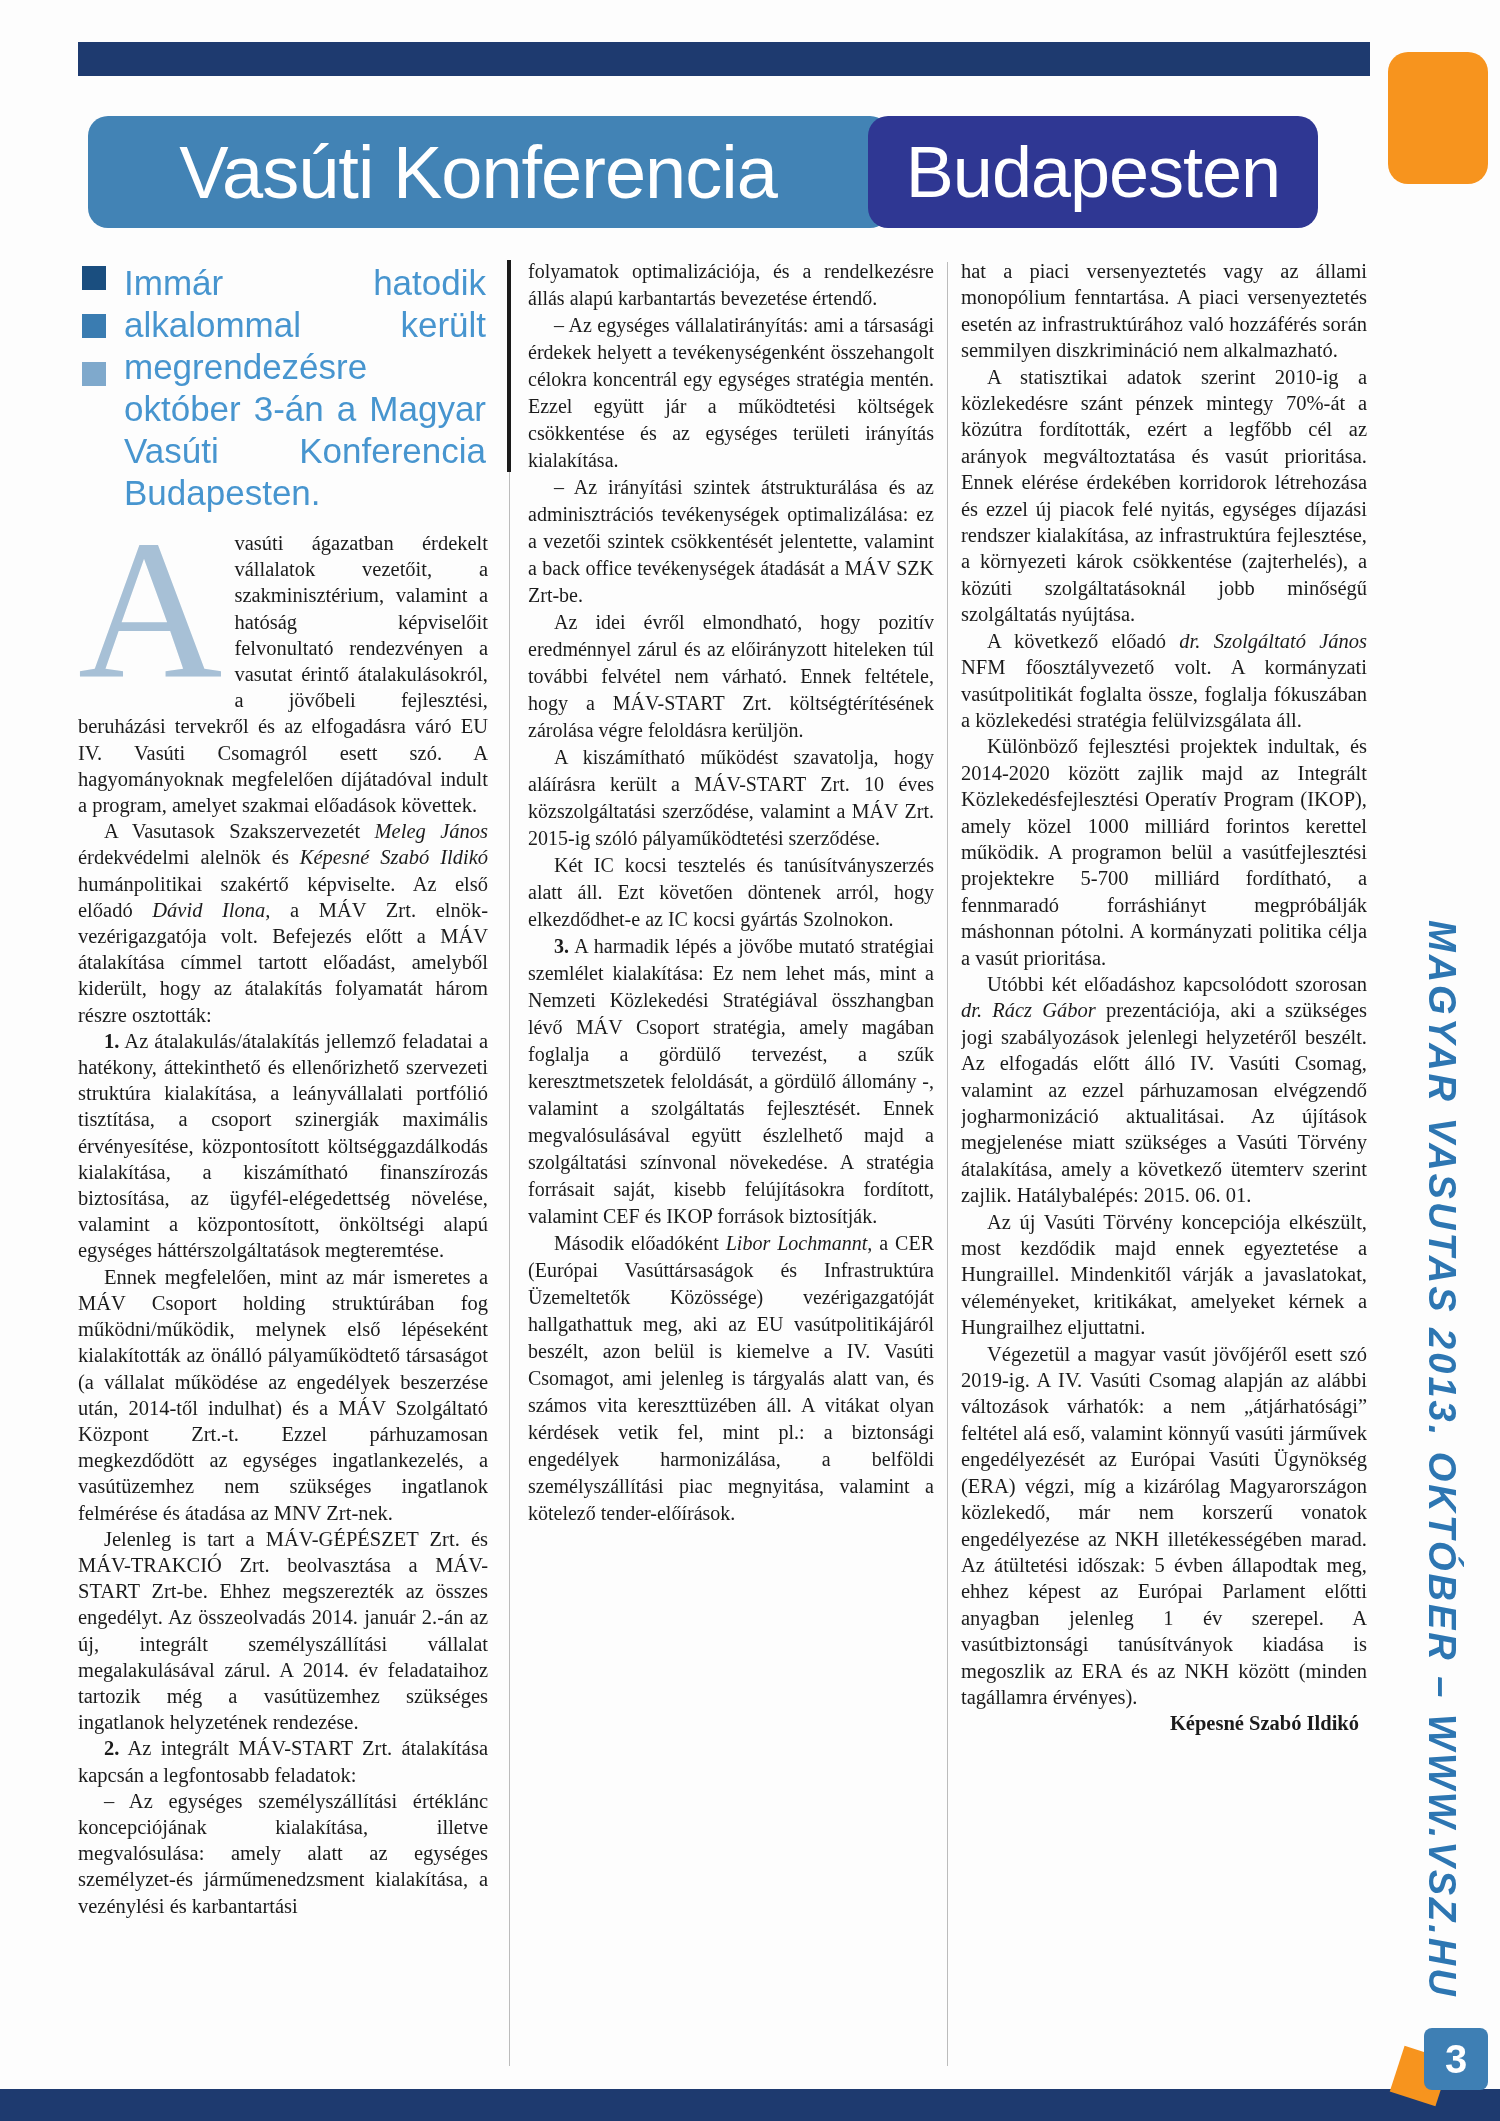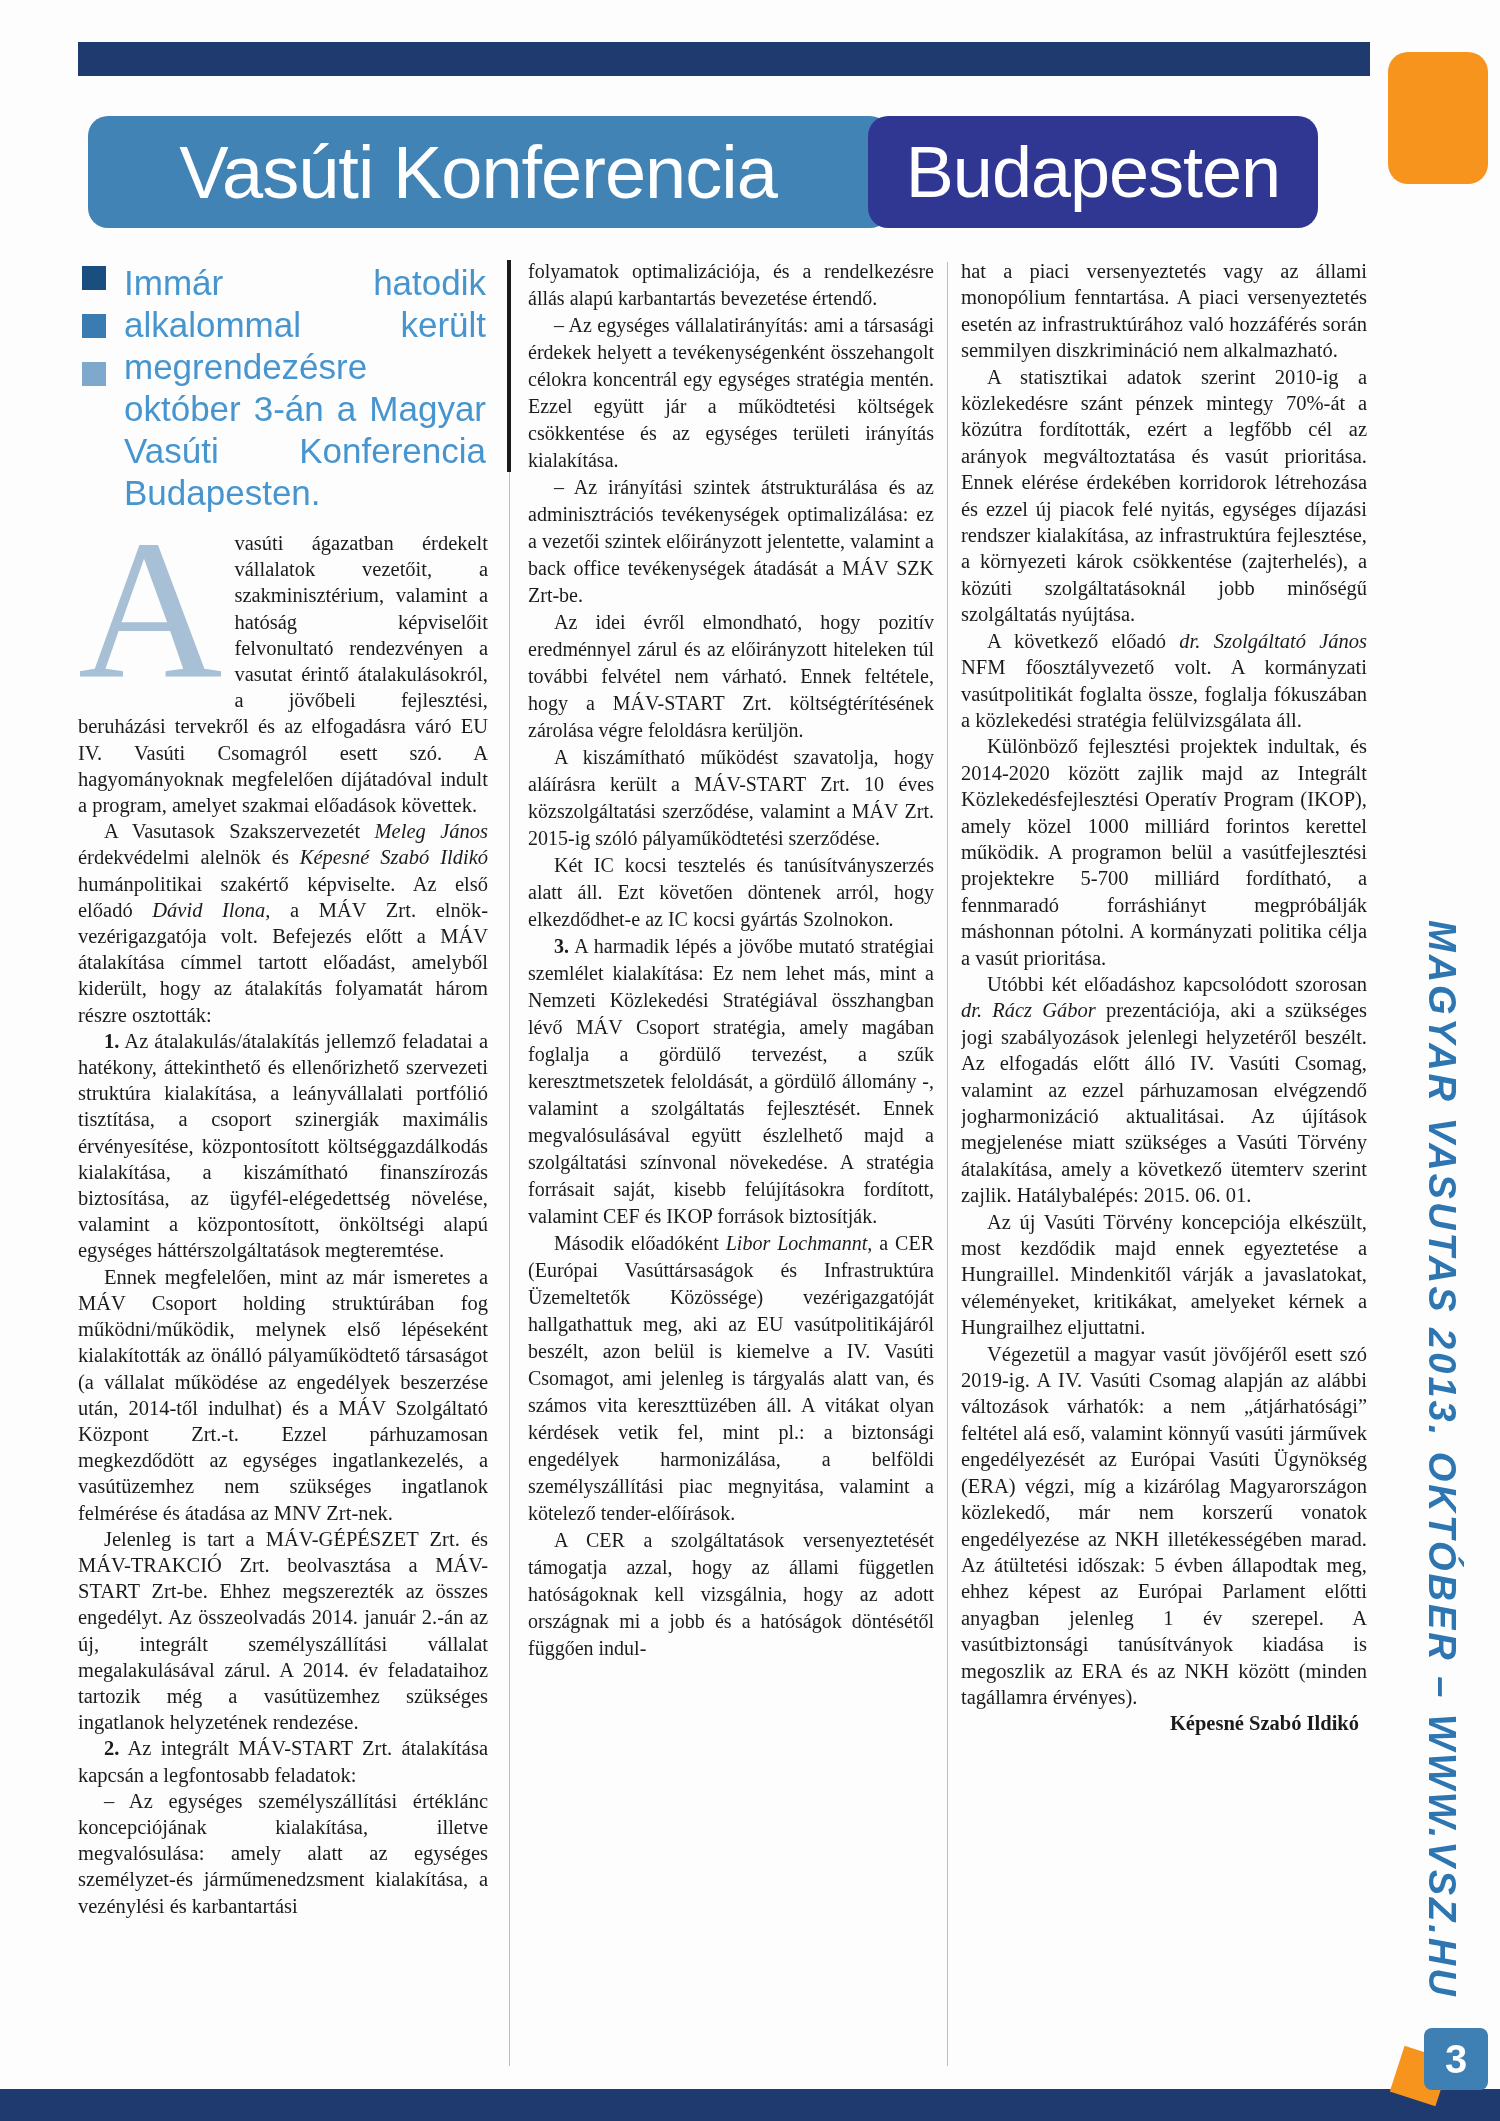--- a/index.html
+++ b/index.html
@@ -91,27 +91,26 @@
     <p class="indent"><span class="bd">1.</span><span> Az átalakulás/átalakítás jellemző feladatai a hatékony, áttekinthető és ellenőrizhető szervezeti struktúra kialakítása, a leányvállalati portfólió tisztítása, a csoport szinergiák maximális érvényesítése, központosított költséggazdálkodás kialakítása, a kiszámítható finanszírozás biztosítása, az ügyfél-elégedettség növelése, valamint a központosított, önköltségi alapú egységes háttérszolgáltatások megteremtése.</span></p>
     <p class="indent"><span>Ennek megfelelően, mint az már ismeretes a MÁV Csoport holding struktúrában fog működni/működik, melynek első lépéseként kialakították az önálló pályaműködtető társaságot (a vállalat működése az engedélyek beszerzése után, 2014-től indulhat) és a MÁV Szolgáltató Központ Zrt.-t. Ezzel párhuzamosan megkezdődött az egységes ingatlankezelés, a vasútüzemhez nem szükséges ingatlanok felmérése és átadása az MNV Zrt-nek.</span></p>
     <p class="indent"><span>Jelenleg is tart a MÁV-GÉPÉSZET Zrt. és MÁV-TRAKCIÓ Zrt. beolvasztása a MÁV-START Zrt-be. Ehhez megszerezték az összes engedélyt. Az összeolvadás 2014. január 2.-án az új, integrált személyszállítási vállalat megalakulásával zárul. A 2014. év feladataihoz tartozik még a vasútüzemhez szükséges ingatlanok helyzetének rendezése.</span></p>
     <p class="indent"><span class="bd">2.</span><span> Az integrált MÁV-START Zrt. átalakítása kapcsán a legfontosabb feladatok:</span></p>
     <p class="indent"><span>– Az egységes személyszállítási értéklánc koncepciójának kialakítása, illetve megvalósulása: amely alatt az egységes személyzet-és járműmenedzsment kialakítása, a vezénylési és karbantartási</span></p>
   </div>
 
   <div class="col col2">
     <p><span>folyamatok optimalizációja, és a rendelkezésre állás alapú karbantartás bevezetése értendő.</span></p>
     <p class="indent"><span>– Az egységes vállalatirányítás: ami a társasági érdekek helyett a tevékenységenként összehangolt célokra koncentrál egy egységes stratégia mentén. Ezzel együtt jár a működtetési költségek csökkentése és az egységes területi irányítás kialakítása.</span></p>
-    <p class="indent"><span>– Az irányítási szintek átstrukturálása és az adminisztrációs tevékenységek optimalizálása: ez a vezetői szintek előirányzott jelentette, valamint a back office tevékenységek átadását a MÁV SZK Zrt-be.</span></p>
+    <p class="indent"><span>– Az irányítási szintek átstrukturálása és az adminisztrációs tevékenységek optimalizálása: ez a vezetői szintek csökkentését jelentette, valamint a back office tevékenységek átadását a MÁV SZK Zrt-be.</span></p>
     <p class="indent"><span>Az idei évről elmondható, hogy pozitív eredménnyel zárul és az előirányzott hiteleken túl további felvétel nem várható. Ennek feltétele, hogy a MÁV-START Zrt. költségtérítésének zárolása végre feloldásra kerüljön.</span></p>
     <p class="indent"><span>A kiszámítható működést szavatolja, hogy aláírásra került a MÁV-START Zrt. 10 éves közszolgáltatási szerződése, valamint a MÁV Zrt. 2015-ig szóló pályaműködtetési szerződése.</span></p>
     <p class="indent"><span>Két IC kocsi tesztelés és tanúsítványszerzés alatt áll. Ezt követően döntenek arról, hogy elkezdődhet-e az IC kocsi gyártás Szolnokon.</span></p>
     <p class="indent"><span class="bd">3.</span><span> A harmadik lépés a jövőbe mutató stratégiai szemlélet kialakítása: Ez nem lehet más, mint a Nemzeti Közlekedési Stratégiával összhangban lévő MÁV Csoport stratégia, amely magában foglalja a gördülő tervezést, a szűk keresztmetszetek feloldását, a gördülő állomány -, valamint a szolgáltatás fejlesztését. Ennek megvalósulásával együtt észlelhető majd a szolgáltatási színvonal növekedése. A stratégia forrásait saját, kisebb felújításokra fordított, valamint CEF és IKOP források biztosítják.</span></p>
     <p class="indent"><span>Második előadóként </span><span class="it">Libor Lochmannt,</span><span> a CER (Európai Vasúttársaságok és Infrastruktúra Üzemeltetők Közössége) vezérigazgatóját hallgathattuk meg, aki az EU vasútpolitikájáról beszélt, azon belül is kiemelve a IV. Vasúti Csomagot, ami jelenleg is tárgyalás alatt van, és számos vita kereszttüzében áll. A vitákat olyan kérdések vetik fel, mint pl.: a biztonsági engedélyek harmonizálása, a belföldi személyszállítási piac megnyitása, valamint a kötelező tender-előírások.</span></p>
-    <p class="indent"><span>A CER a szolgáltatások versenyeztetését támogatja azzal, hogy az állami független hatóságoknak kell vizsgálnia, hogy az adott országnak mi a jobb és a hatóságok döntésétől függően indul-</span></p>
   </div>
 
   <div class="col col3">
     <p><span>hat a piaci versenyeztetés vagy az állami monopólium fenntartása. A piaci versenyeztetés esetén az infrastruktúrához való hozzáférés során semmilyen diszkrimináció nem alkalmazható.</span></p>
     <p class="indent"><span>A statisztikai adatok szerint 2010-ig a közlekedésre szánt pénzek mintegy 70%-át a közútra fordították, ezért a legfőbb cél az arányok megváltoztatása és vasút prioritása. Ennek elérése érdekében korridorok létrehozása és ezzel új piacok felé nyitás, egységes díjazási rendszer kialakítása, az infrastruktúra fejlesztése, a környezeti károk csökkentése (zajterhelés), a közúti szolgáltatásoknál jobb minőségű szolgáltatás nyújtása.</span></p>
     <p class="indent"><span>A következő előadó </span><span class="it">dr. Szolgáltató János</span><span> NFM főosztályvezető volt. A kormányzati vasútpolitikát foglalta össze, foglalja fókuszában a közlekedési stratégia felülvizsgálata áll.</span></p>
     <p class="indent"><span>Különböző fejlesztési projektek indultak, és 2014-2020 között zajlik majd az Integrált Közlekedésfejlesztési Operatív Program (IKOP), amely közel 1000 milliárd forintos kerettel működik. A programon belül a vasútfejlesztési projektekre 5-700 milliárd fordítható, a fennmaradó forráshiányt megpróbálják máshonnan pótolni. A kormányzati politika célja a vasút prioritása.</span></p>
     <p class="indent"><span>Utóbbi két előadáshoz kapcsolódott szorosan </span><span class="it">dr. Rácz Gábor</span><span> prezentációja, aki a szükséges jogi szabályozások jelenlegi helyzetéről beszélt. Az elfogadás előtt álló IV. Vasúti Csomag, valamint az ezzel párhuzamosan elvégzendő jogharmonizáció aktualitásai. Az újítások megjelenése miatt szükséges a Vasúti Törvény átalakítása, amely a következő ütemterv szerint zajlik. Hatálybalépés: 2015. 06. 01.</span></p>
     <p class="indent"><span>Az új Vasúti Törvény koncepciója elkészült, most kezdődik majd ennek egyeztetése a Hungraillel. Mindenkitől várják a javaslatokat, véleményeket, kritikákat, amelyeket kérnek a Hungrailhez eljuttatni.</span></p>
     <p class="indent"><span>Végezetül a magyar vasút jövőjéről esett szó 2019-ig. A IV. Vasúti Csomag alapján az alábbi változások várhatók: a nem „átjárhatósági” feltétel alá eső, valamint könnyű vasúti járművek engedélyezését az Európai Vasúti Ügynökség (ERA) végzi, míg a kizárólag Magyarországon közlekedő, már nem korszerű vonatok engedélyezése az NKH illetékességében marad. Az átültetési időszak: 5 évben állapodtak meg, ehhez képest az Európai Parlament előtti anyagban jelenleg 1 év szerepel. A vasútbiztonsági tanúsítványok kiadása is megoszlik az ERA és az NKH között (minden tagállamra érvényes).</span></p>

